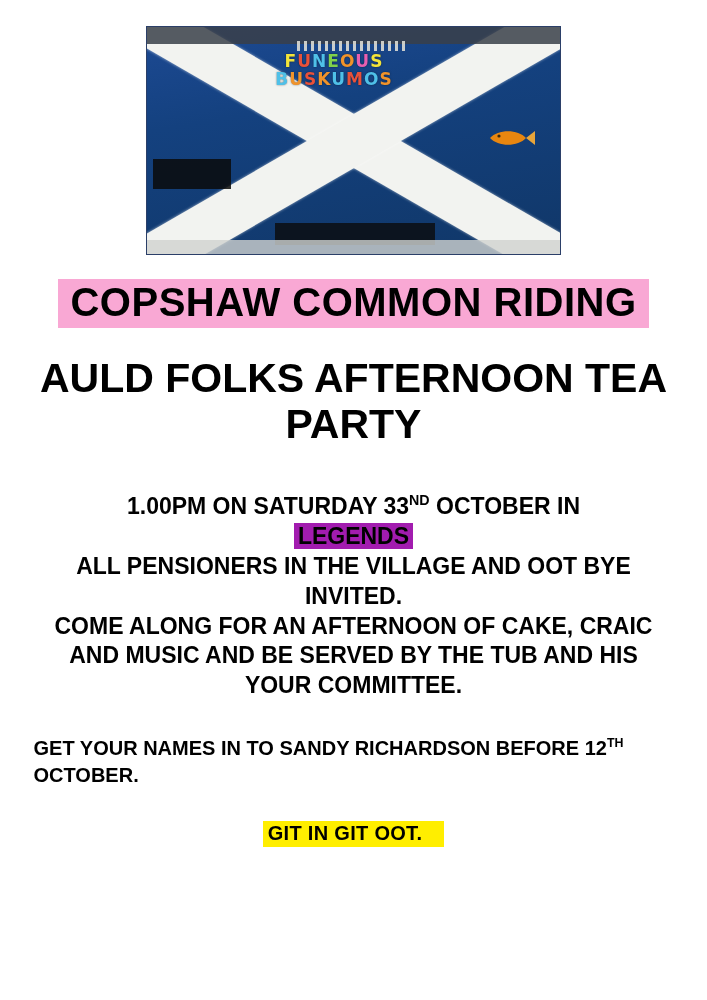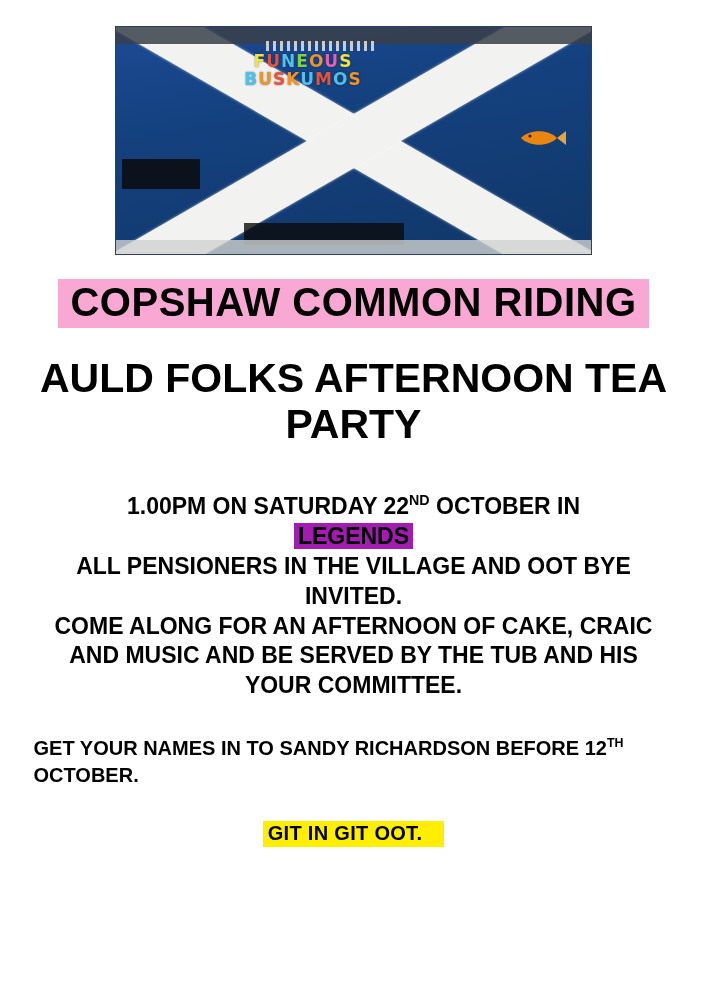--- a/index.html
+++ b/index.html
@@ -21,21 +21,21 @@
     height: 1000px;
     box-sizing: border-box;
     display: flex;
     flex-direction: column;
     align-items: center;
   }
 
   
   .photo-wrap {
     margin-top: 26px;
-    width: 477px;
+    width: 415px;
     height: 229px;
     position: relative;
     overflow: hidden;
     background: #12306b;
     border: 1px solid #2b3f68;
     box-sizing: border-box;
   }
   .flag-blue {
     position: absolute;
     inset: 0;
@@ -216,21 +216,21 @@
       <path d="M38 11 L47 4 L47 18 Z" fill="#e8a53a"></path>
       <circle cx="11" cy="9" r="1.6" fill="#3a2a10"></circle>
     </svg>
   </div>
 
   <div class="title-highlight">COPSHAW COMMON RIDING</div>
 
   <div class="headline">AULD FOLKS AFTERNOON TEA PARTY</div>
 
   <div class="line-when">
-    <span>1.00PM ON SATURDAY 22</span><sup>ND</sup><span> OCTOBER IN</span><br>
+    <span>1.00PM ON SATURDAY 33</span><sup>ND</sup><span> OCTOBER IN</span><br>
     <span class="venue">LEGENDS</span>
   </div>
 
   <div class="para wide">ALL PENSIONERS IN THE VILLAGE AND OOT BYE INVITED.</div>
 
   <div class="para">COME ALONG FOR AN AFTERNOON OF CAKE, CRAIC AND MUSIC AND BE SERVED BY THE TUB AND HIS YOUR COMMITTEE.</div>
 
   <div class="para-small">
     <span>GET YOUR NAMES IN TO SANDY RICHARDSON BEFORE 12</span><sup>TH</sup><span> OCTOBER.</span>
   </div>

